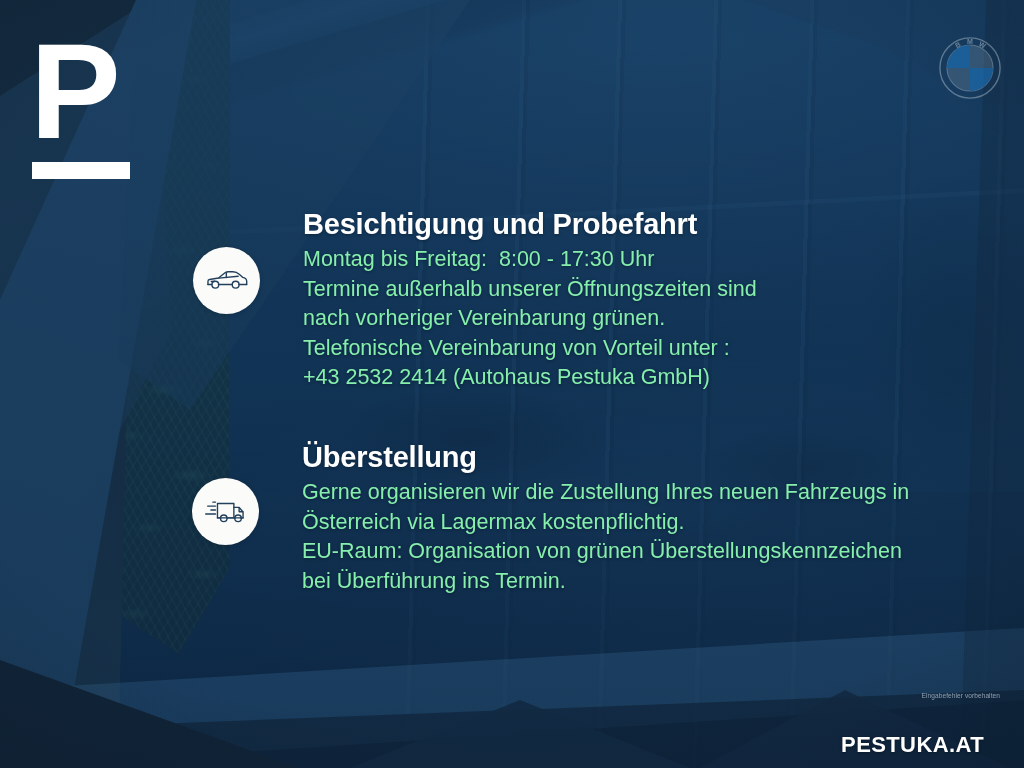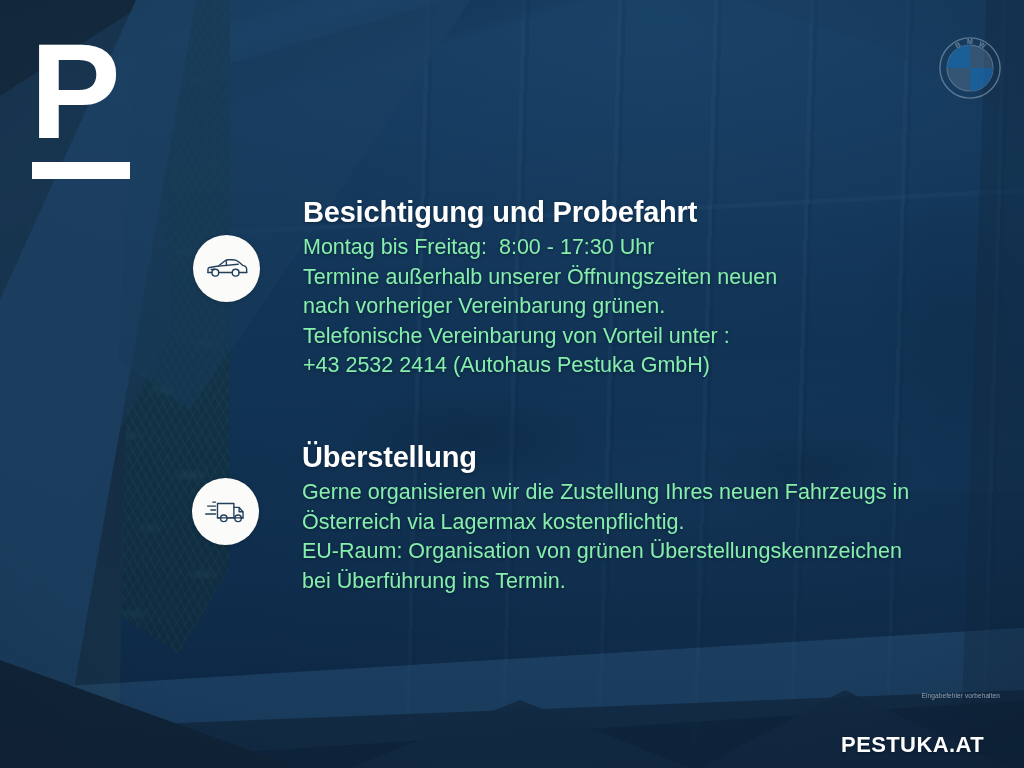--- a/index.html
+++ b/index.html
@@ -220,21 +220,21 @@
     position: absolute;
     right: 22px;
     top: 36px;
     width: 64px;
     height: 64px;
     opacity: .52;
   }
 
   
   .block { position: absolute; }
-  #block-besichtigung { left: 193px; top: 196px; }
+  #block-besichtigung { left: 193px; top: 208px; }
   #block-ueberstellung { left: 192px; top: 441px; }
 
   .badge {
     position: absolute;
     left: 0;
     width: 67px;
     height: 67px;
     border-radius: 50%;
     background: #fbfbfa;
     display: flex;
@@ -364,21 +364,21 @@
         <g fill="none" stroke="#22405c" stroke-width="2.1">
           <circle cx="14.2" cy="26.4" r="5.2"></circle>
           <circle cx="45.2" cy="26.4" r="5.2"></circle>
         </g>
       </svg>
     </div>
     <div class="block-body">
       <h2 class="block-title">Besichtigung und Probefahrt</h2>
       <ul class="block-lines">
         <li>Montag bis Freitag:  8:00 - 17:30 Uhr</li>
-        <li>Termine außerhalb unserer Öffnungszeiten neuen</li>
+        <li>Termine außerhalb unserer Öffnungszeiten sind</li>
         <li>nach vorheriger Vereinbarung grünen.</li>
         <li>Telefonische Vereinbarung von Vorteil unter :</li>
         <li>+43 2532 2414 (Autohaus Pestuka GmbH)</li>
       </ul>
     </div>
   </section>
 
   <section class="block" id="block-ueberstellung">
     <div class="badge">
       <svg viewBox="0 0 64 42" width="42" height="28" aria-hidden="true">

